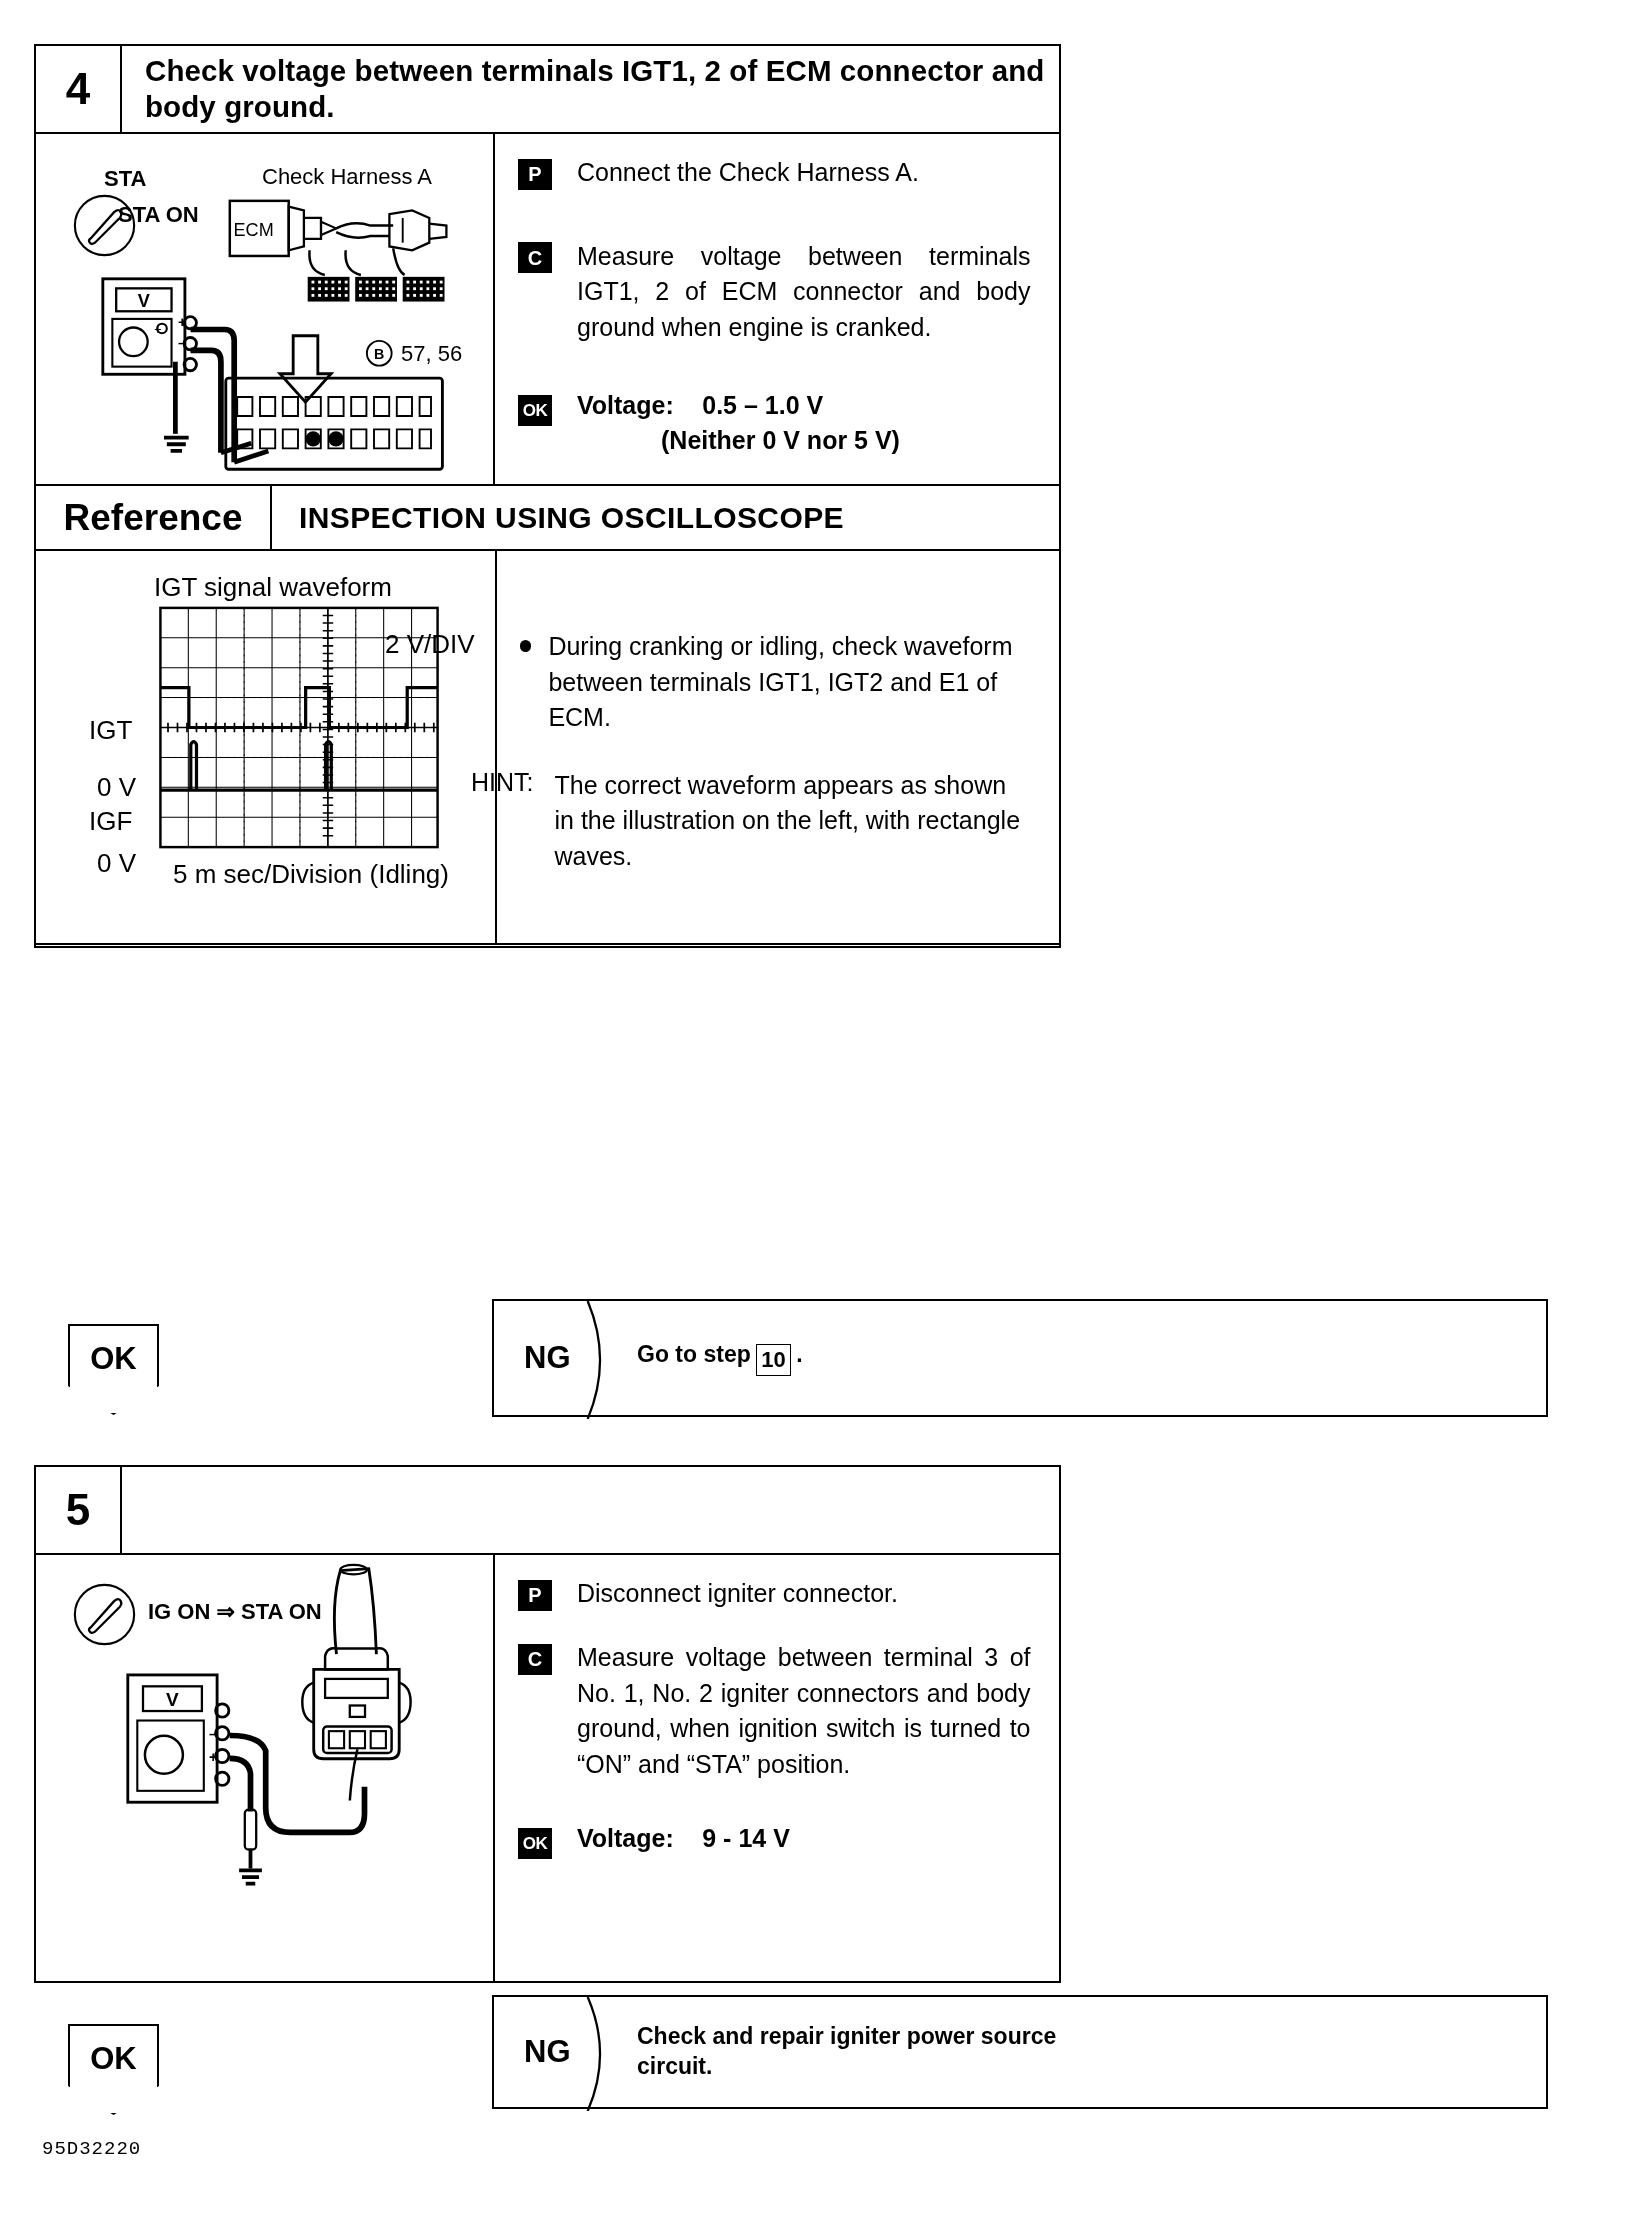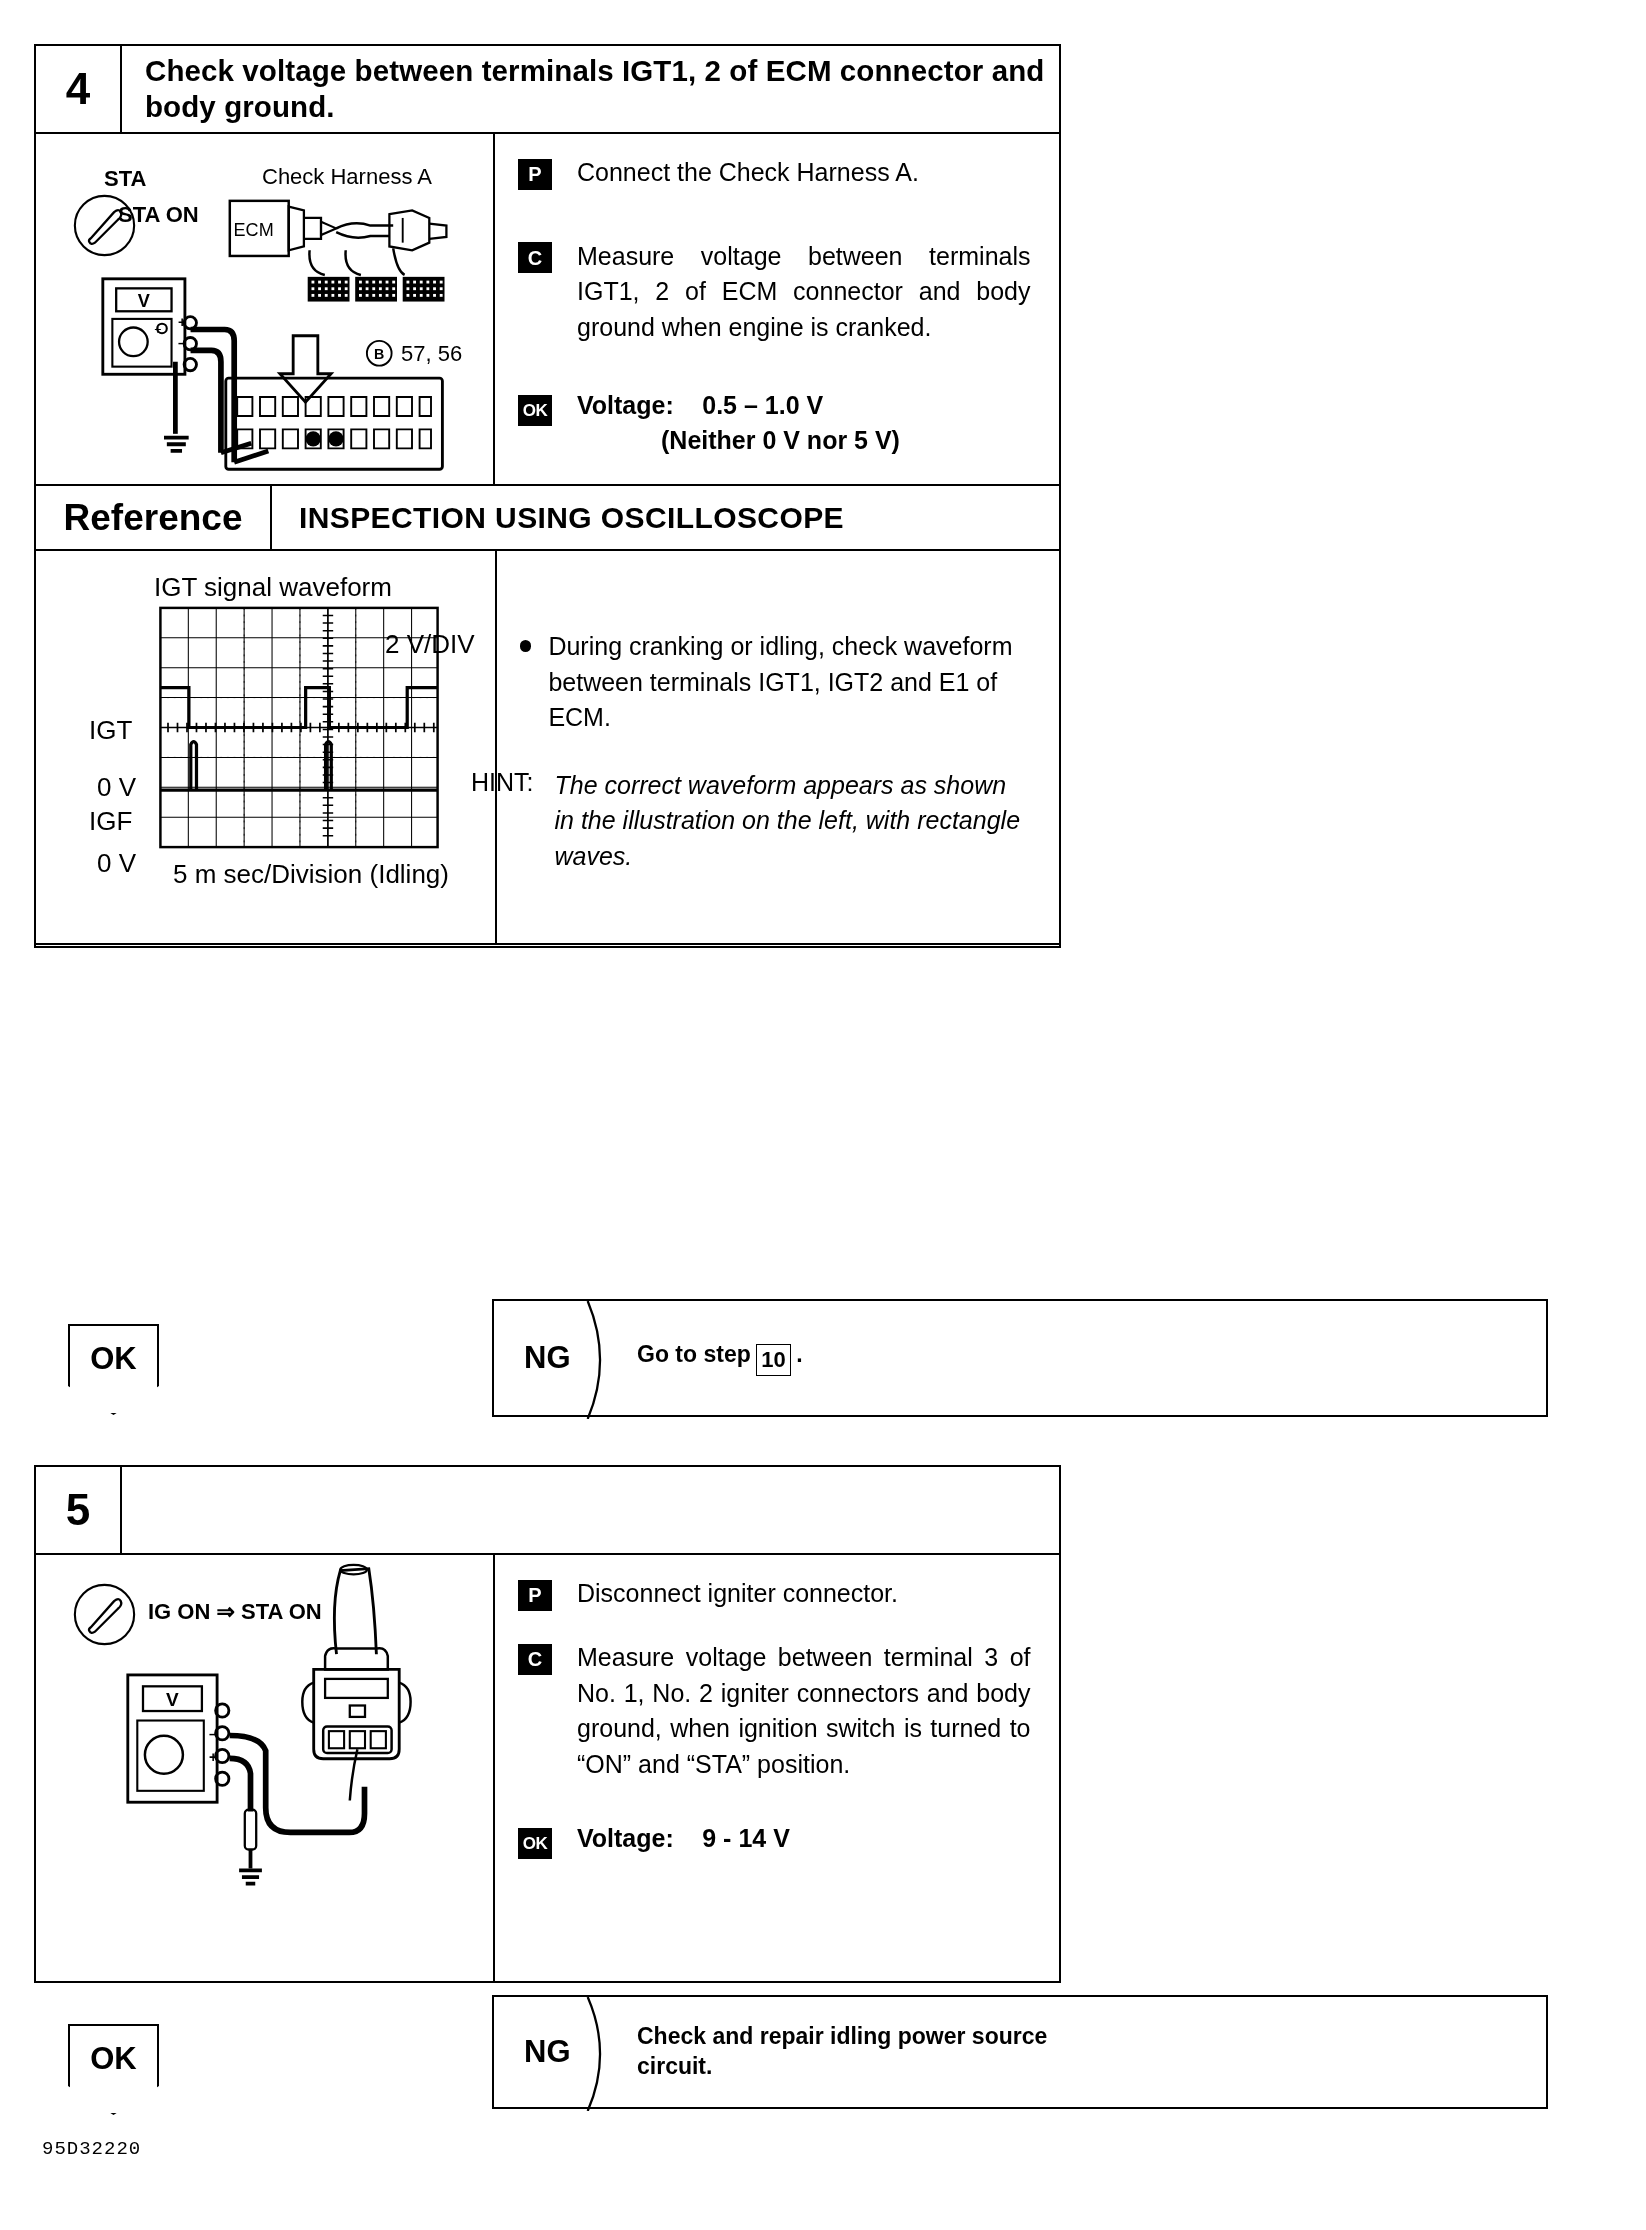--- a/index.html
+++ b/index.html
@@ -447,21 +447,21 @@
     </div>
 
     <div class="body-right" style="padding-top:78px; border-left:2.9px solid #000;">
       <div class="scope-lbl" style="left:-112px; top:78px;">2 V/DIV</div>
       <div class="instr">
         <div style="flex:0 0 auto; width:11.4px; height:11.4px; border-radius:50%; background:#000; margin-right:17px; margin-top:11.4px;"></div>
         <div class="instr-text" style="max-width:552px;">During cranking or idling, check waveform between terminals IGT1, IGT2 and E1 of ECM.</div>
       </div>
       <div class="instr" style="margin-top:32px;">
         <div style="flex:0 0 auto; font-size:25px; margin-right:21px; margin-left:-49px;">HINT:</div>
-        <div class="instr-text" style="max-width:533px;font-style:italic;">The correct waveform appears as shown in the illustration on the left, with rectangle waves.</div>
+        <div class="instr-text" style="max-width:533px;">The correct waveform appears as shown in the illustration on the left, with rectangle waves.</div>
       </div>
     </div>
   </div>
 </div>
 
 <div class="ok-badge" style="left:68px; top:1324px;">OK</div>
 
 <div class="ng-box" style="left:492px; top:1299px; width:1056px; height:118px;">
   <div class="ng-label">NG</div>
   <div class="ng-sep">
@@ -561,17 +561,17 @@
 
 <div class="ok-badge" style="left:68px; top:2024px;">OK</div>
 
 <div class="ng-box" style="left:492px; top:1995px; width:1056px; height:114px;">
   <div class="ng-label">NG</div>
   <div class="ng-sep">
     <svg width="42" height="114" viewBox="0 0 44 120" style="position:absolute; left:0; top:0;">
       <path d="M8 0 Q34 60 8 120" fill="none" stroke="#000" stroke-width="2.4"></path>
     </svg>
   </div>
-  <div class="ng-text" style="margin-left:15px; max-width:447px;">Check and repair idling power source circuit.</div>
+  <div class="ng-text" style="margin-left:15px; max-width:447px;">Check and repair igniter power source circuit.</div>
 </div>
 
 <div class="page-code" style="left:42px; top:2138px;">95D32220</div>
 
 
 </body></html>

